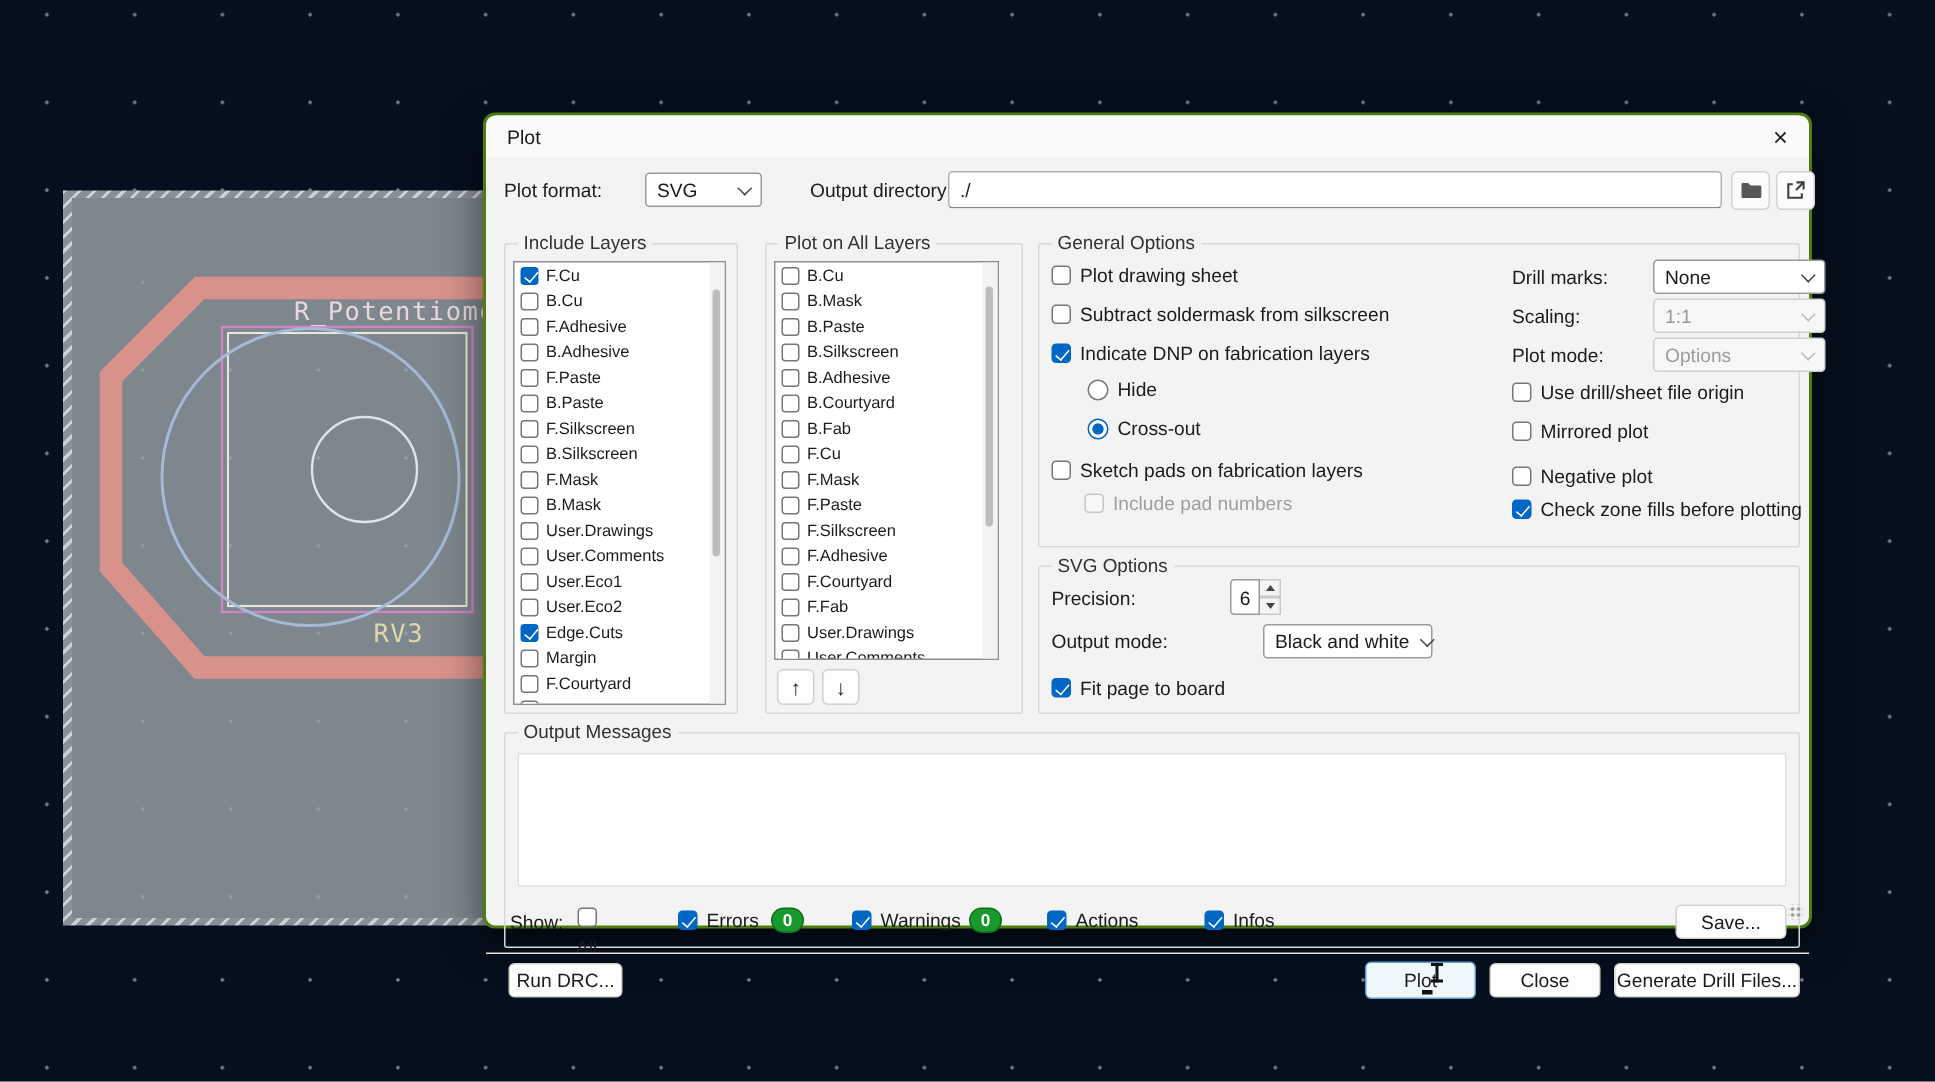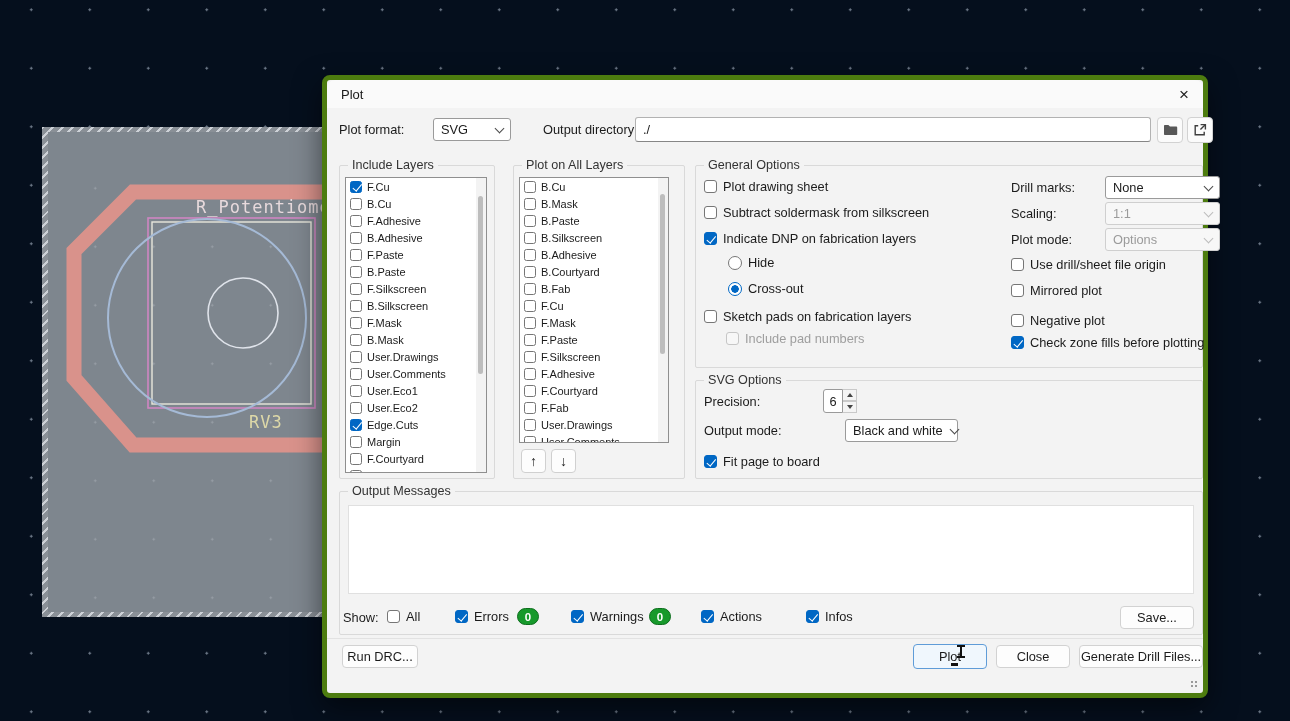--- a/index.html
+++ b/index.html
@@ -19,22 +19,22 @@
     position:absolute;left:6px;top:5px;right:0;bottom:5px;
     background-color:#7e868e;
     background-image:radial-gradient(circle,#99a0a8 0.9px,transparent 1.2px);
     background-size:58.5px 58.5px;background-position:18px 27px;
   }
   #board svg{position:absolute;left:0;top:0;}
   .pcb-ref{font-family:"DejaVu Sans Mono",monospace;font-size:17px;fill:#e7d9dc;letter-spacing:1px;}
   .pcb-des{font-family:"DejaVu Sans Mono",monospace;font-size:17px;fill:#ddd8a8;letter-spacing:1px;}
   
   #dialog{
-    position:absolute;left:322px;top:75px;width:886px;height:623px;
-    background:#f3f3f3;border:5px solid #4d7c0f;border-radius:8px;box-sizing:border-box;
+    position:absolute;left:322px;top:75px;width:886px;height:544px;
+    background:#f3f3f3;border:2px solid #4d7c0f;border-radius:8px;box-sizing:border-box;
     box-shadow:0 10px 28px rgba(0,0,0,.5);font-size:12.8px;
   }
   #titlebar{
     position:absolute;left:0;top:0;right:0;height:28px;background:#fafafa;
     border-radius:8px 8px 0 0;display:flex;align-items:center;
     padding:0 14px;box-sizing:border-box;justify-content:space-between;
   }
   #title{font-size:13px;color:#191919;}
   #close-x{font-size:17px;color:#222;line-height:1;cursor:default;}
   .lbl{position:absolute;white-space:nowrap;color:#1b1b1b;}
@@ -422,21 +422,21 @@
     <div class="row" style="left:8px;top:72px;">
       <span class="cb checked"></span>
       <span>Fit page to board</span>
     </div>
   </div>
 
   <div class="grp" style="left:12px;top:411px;width:864px;height:144px;">
     <span class="grp-label">Output Messages</span>
     <div id="messages-box" style="left:8px;top:13px;width:846px;height:89px;"></div>
     <span class="lbl" style="left:3px;top:118px;">Show:</span>
-    <div class="row" style="left:47px;top:116px;">
+    <div class="row" style="left:47px;top:116px;flex-direction:column;">
       <span class="cb"></span>
       <span>All</span>
     </div>
     <div class="row" style="left:115px;top:116px;text-align:right;">
       <span class="cb checked"></span>
       <span>Errors</span>
     </div>
     <div class="badge" style="left:177px;top:116px;">0</div>
     <div class="row" style="left:231px;top:116px;">
       <span class="cb checked"></span>

